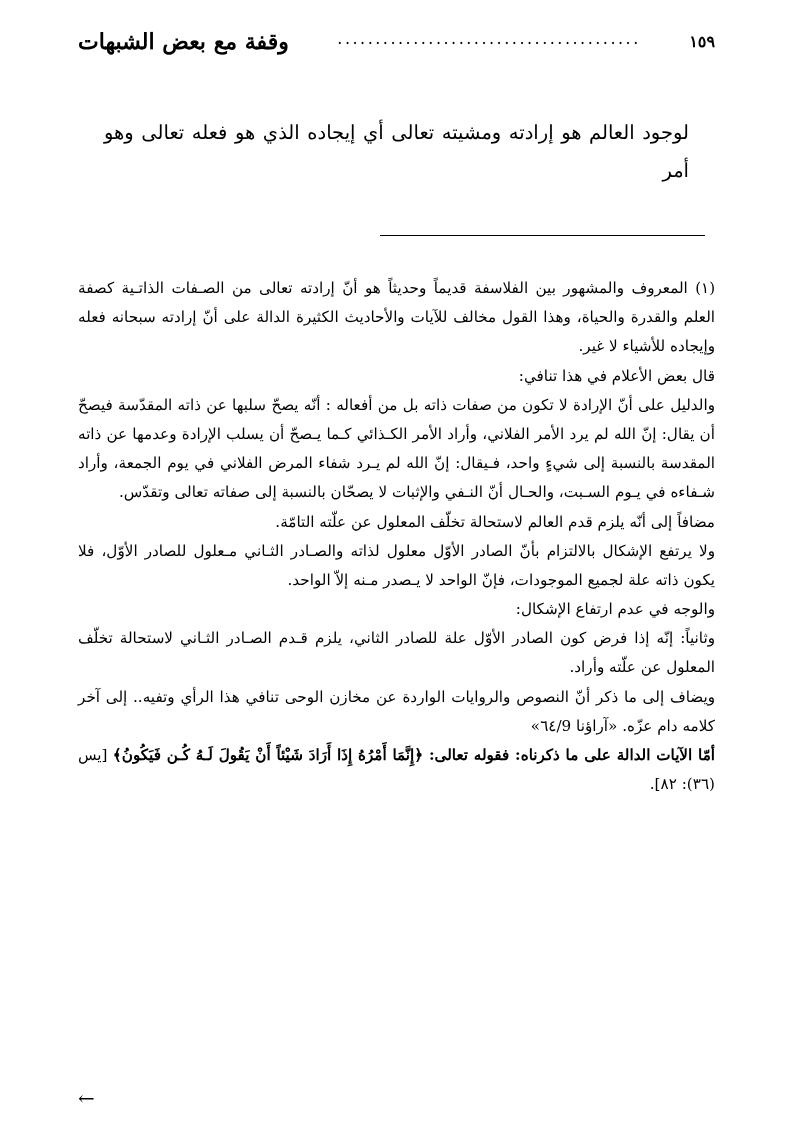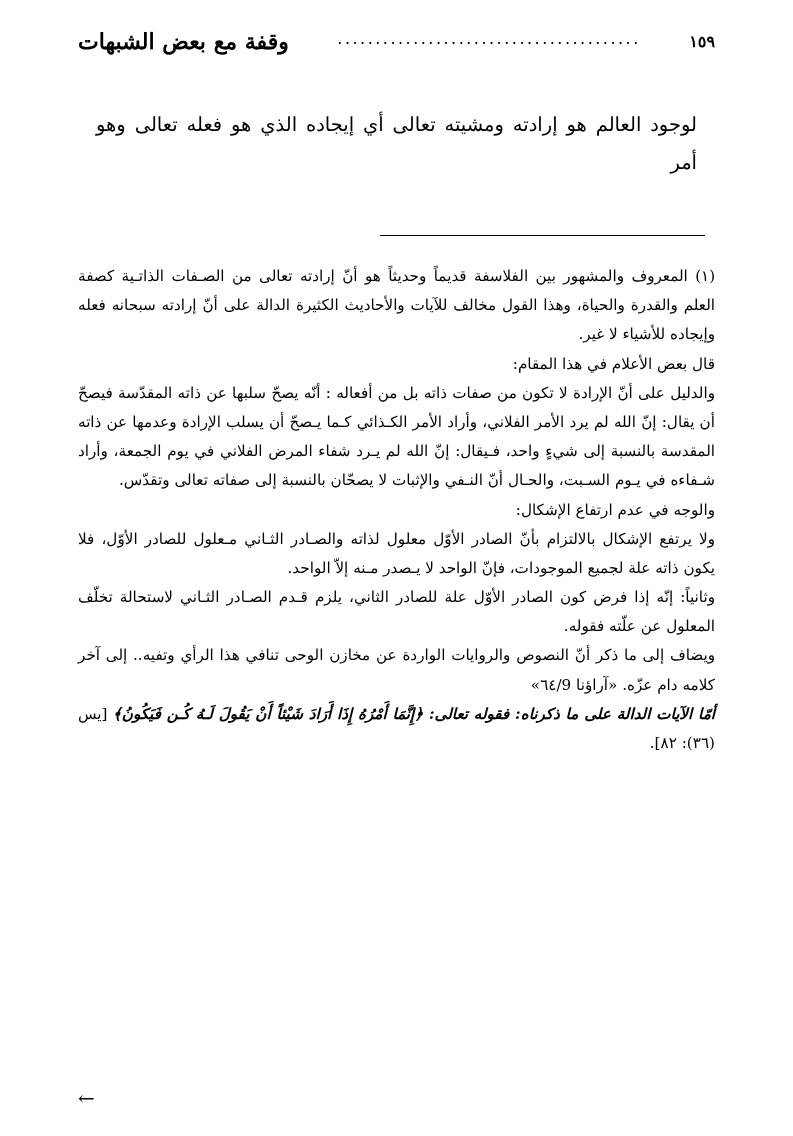--- a/index.html
+++ b/index.html
@@ -63,21 +63,21 @@
     position: absolute;
     top: 98px;
     left: 88px;
     right: 88px;
     direction: rtl;
     text-align: justify;
     font-size: 19.5px;
     line-height: 1.95;
   }
   .main-text p {
-    margin: 8px;
+    margin: 16px;
   }
   .main-text .line2 {
     text-align: center;
   }
   sup.fn {
     font-size: 11px;
     vertical-align: super;
   }
 
   
@@ -98,28 +98,27 @@
     right: 78px;
     direction: rtl;
     font-size: 15.2px;
     line-height: 1.92;
     text-align: justify;
   }
   .footnote p {
     margin: 0;
   }
   .footnote .para {
-    margin-top: 4px;
+    margin-top: 16px;
   }
   .fn-marker {
     font-size: 15px;
   }
   .quran {
     font-weight: bold;
-    font-style: italic;
   }
 
   
   .bottom-arrow {
     position: absolute;
     bottom: 28px;
     left: 78px;
     font-size: 20px;
     line-height: 1;
     color: #000;
@@ -140,25 +139,26 @@
     <p>لوجود العالم هو إرادته ومشيته تعالى أي إيجاده الذي هو فعله تعالى وهو أمر</p>
   </div>
 
   <div class="rule"></div>
 
   <div class="footnote">
     <p class="para">
       <span class="fn-marker">(١)</span>
       <span>المعروف والمشهور بين الفلاسفة قديماً وحديثاً هو أنّ إرادته تعالى من الصـفات الذاتـية كصفة العلم والقدرة والحياة، وهذا القول مخالف للآيات والأحاديث الكثيرة الدالة على أنّ إرادته سبحانه فعله وإيجاده للأشياء لا غير.</span>
     </p>
-    <p>قال بعض الأعلام في هذا المقام:</p>
+    <p>قال بعض الأعلام في هذا تنافي:</p>
     <p>والدليل على أنّ الإرادة لا تكون من صفات ذاته بل من أفعاله : أنّه يصحّ سلبها عن ذاته المقدّسة فيصحّ أن يقال: إنّ الله لم يرد الأمر الفلاني، وأراد الأمر الكـذائي كـما يـصحّ أن يسلب الإرادة وعدمها عن ذاته المقدسة بالنسبة إلى شيءٍ واحد، فـيقال: إنّ الله لم يـرد شفاء المرض الفلاني في يوم الجمعة، وأراد شـفاءه في يـوم السـبت، والحـال أنّ النـفي والإثبات لا يصحّان بالنسبة إلى صفاته تعالى وتقدّس.</p>
+    <p>مضافاً إلى أنّه يلزم قدم العالم لاستحالة تخلّف المعلول عن علّته التامّة.</p>
+    <p>ولا يرتفع الإشكال بالالتزام بأنّ الصادر الأوّل معلول لذاته والصـادر الثـاني مـعلول للصادر الأوّل، فلا يكون ذاته علة لجميع الموجودات، فإنّ الواحد لا يـصدر مـنه إلاّ الواحد.</p>
     <p>والوجه في عدم ارتفاع الإشكال:</p>
-    <p>ولا يرتفع الإشكال بالالتزام بأنّ الصادر الأوّل معلول لذاته والصـادر الثـاني مـعلول للصادر الأوّل، فلا يكون ذاته علة لجميع الموجودات، فإنّ الواحد لا يـصدر مـنه إلاّ الواحد.</p>
-    <p>وثانياً: إنّه إذا فرض كون الصادر الأوّل علة للصادر الثاني، يلزم قـدم الصـادر الثـاني لاستحالة تخلّف المعلول عن علّته فقوله.</p>
+    <p>وثانياً: إنّه إذا فرض كون الصادر الأوّل علة للصادر الثاني، يلزم قـدم الصـادر الثـاني لاستحالة تخلّف المعلول عن علّته وأراد.</p>
     <p>ويضاف إلى ما ذكر أنّ النصوص والروايات الواردة عن مخازن الوحى تنافي هذا الرأي وتفيه.. إلى آخر كلامه دام عزّه. «آراؤنا ٦٤/9»</p>
     <p>
       <span class="quran">أمّا الآيات الدالة على ما ذكرناه: فقوله تعالى: ﴿إِنَّمَا أَمْرُهُ إِذَا أَرَادَ شَيْئاً أَنْ يَقُولَ لَـهُ كُـن فَيَكُونُ﴾</span>
       <span>[يس (٣٦): ٨٢].</span>
     </p>
   </div>
 
   <div class="bottom-arrow">←</div>
 
 </div>

